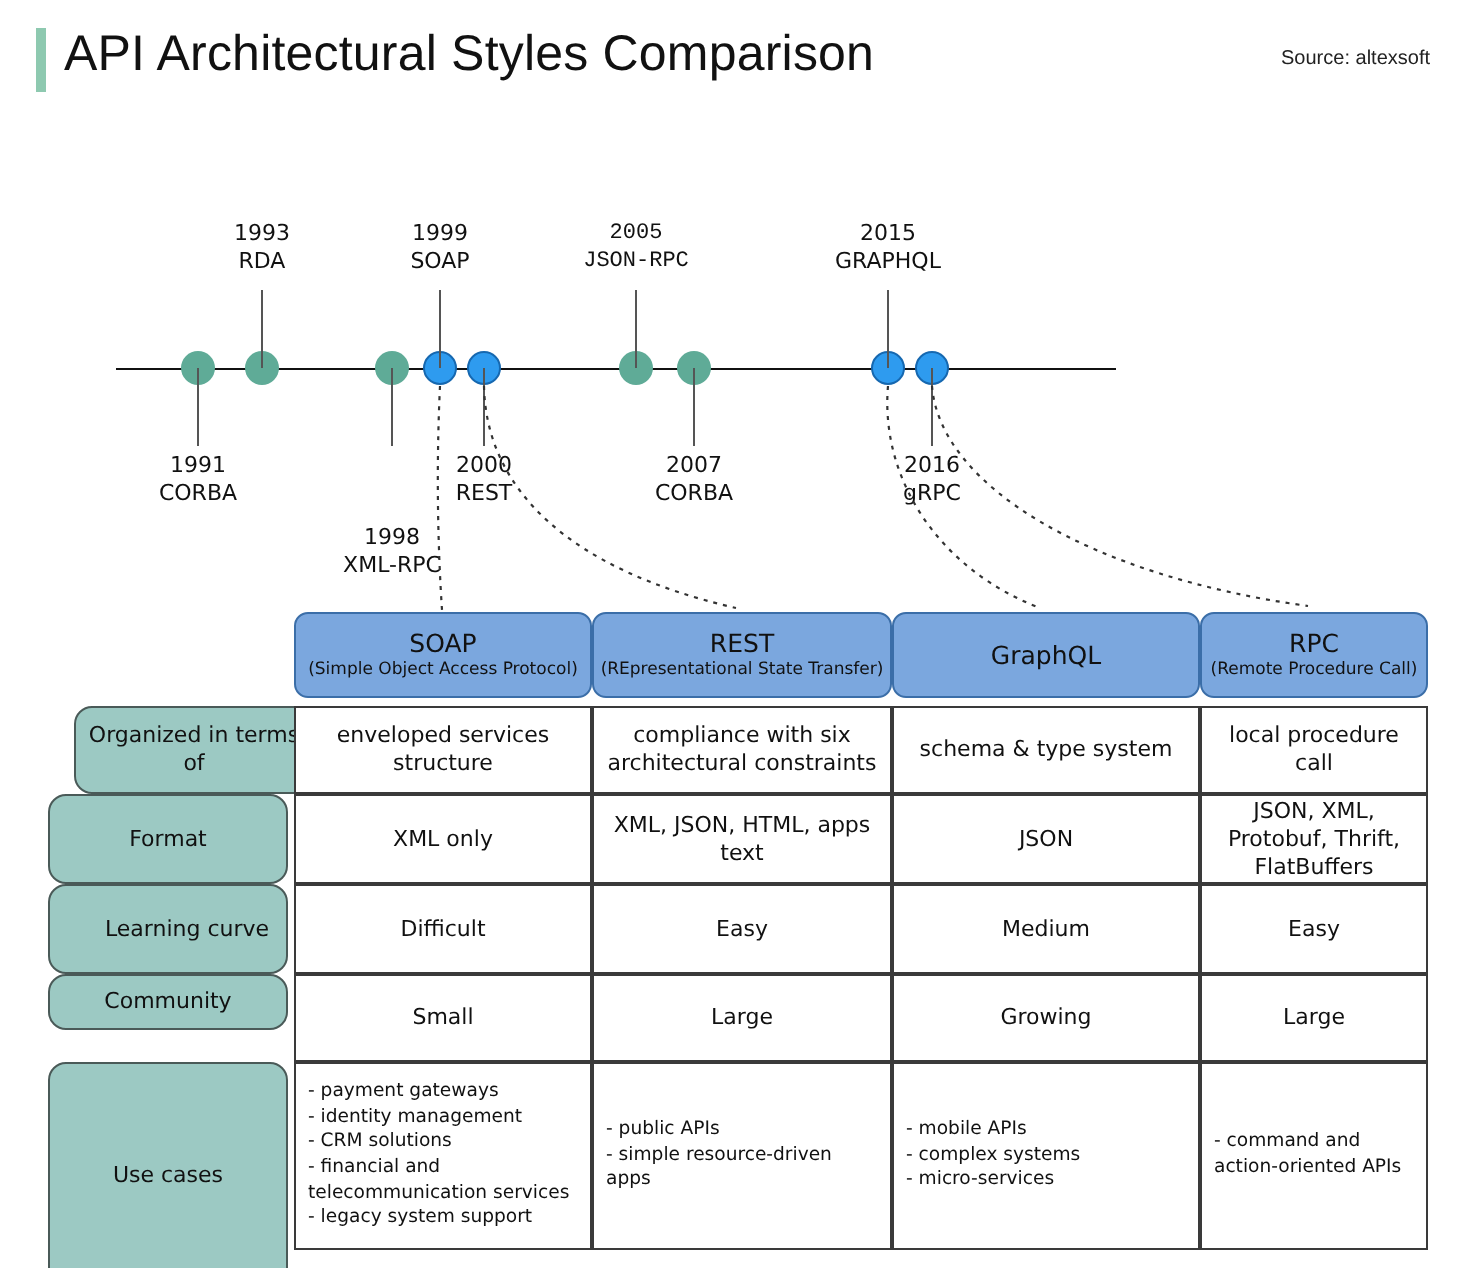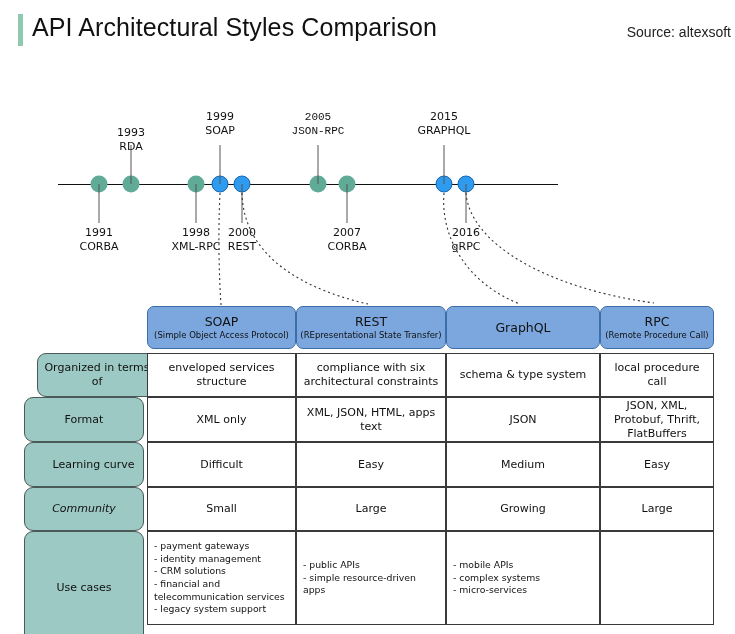--- a/index.html
+++ b/index.html
@@ -33,23 +33,23 @@
     left: 32px; top: 13px;
     font-family: "Liberation Sans", sans-serif;
     font-size: 25px;
     font-weight: 400;
     letter-spacing: 0.1px;
     color: #111;
     white-space: nowrap;
   }
   #source-label {
     position: absolute;
-    right: 4px; top: 24px;
+    right: 20px; top: 24px;
     font-family: "Liberation Sans", sans-serif;
-    font-size: 14px;
+    font-size: 10px;
     color: #222;
     white-space: nowrap;
   }
 
   
   #timeline {
     position: absolute;
     left: 0; top: 100px;
     width: 735px; height: 170px;
   }
@@ -193,27 +193,27 @@
   <div id="timeline-axis"></div>
   <div id="tl-items">
       <div class="tl-dot green" style="left: 99px;"></div>
       <div class="tl-stem down" style="left: 99px;"></div>
       <div class="tl-label below" style="left: 99px;">
         <div>1991</div>
         <div>CORBA</div>
       </div>
       <div class="tl-dot green" style="left: 131px;"></div>
       <div class="tl-stem up" style="left: 131px;"></div>
-      <div class="tl-label above" style="left: 131px; margin-top: 16px;">
+      <div class="tl-label above" style="left: 131px;">
         <div>1993</div>
         <div>RDA</div>
       </div>
       <div class="tl-dot green" style="left: 196px;"></div>
       <div class="tl-stem down" style="left: 196px;"></div>
-      <div class="tl-label below" style="left: 196px;">
+      <div class="tl-label below" style="left: 196px; margin-top: 36px;">
         <div>1998</div>
         <div>XML-RPC</div>
       </div>
       <div class="tl-dot blue" style="left: 220px;"></div>
       <div class="tl-stem up" style="left: 220px;"></div>
       <div class="tl-label above" style="left: 220px;">
         <div>1999</div>
         <div>SOAP</div>
       </div>
       <div class="tl-dot blue" style="left: 242px;"></div>
@@ -275,21 +275,21 @@
       </div>
       <div class="hdr-cell" style="left: 600px; width: 114px;">
         <div class="hdr-title">RPC</div>
         <div class="hdr-sub">(Remote Procedure Call)</div>
       </div>
     </div>
   <div id="grid-labels">
       <div class="row-label" style="top: 353px; height: 44px; margin-left: 13px;">Organized in terms of</div>
       <div class="row-label" style="top: 397px; height: 45px;">Format</div>
       <div class="row-label" style="top: 442px; height: 45px; padding-left: 25px;">Learning curve</div>
-      <div class="row-label" style="top: 487px; height: 44px; font-style: italic;">Community</div>
+      <div class="row-label" style="top: 487px; height: 28px;">Community</div>
       <div class="row-label" style="top: 531px; height: 114px; text-align: right;">Use cases</div>
     </div>
   <div id="grid-cells">
       <div class="cell" style="left: 147px; width: 149px; top: 353px; height: 44px;">
         <div class="ctext">enveloped services structure</div>
       </div>
       <div class="cell" style="left: 296px; width: 150px; top: 353px; height: 44px;">
         <div class="ctext">compliance with six architectural constraints</div>
       </div>
       <div class="cell" style="left: 446px; width: 154px; top: 353px; height: 44px;">
@@ -351,16 +351,17 @@
       </div>
       <div class="cell list" style="left: 446px; width: 154px; top: 531px; height: 94px;">
         <div class="list-inner">
           <div>- mobile APIs</div>
           <div>- complex systems</div>
           <div>- micro-services</div>
         </div>
       </div>
       <div class="cell list" style="left: 600px; width: 114px; top: 531px; height: 94px;">
         <div class="list-inner">
+          <div>- command and action-oriented APIs</div>
         </div>
       </div>
     </div>
 </div>
 
 </body></html>

